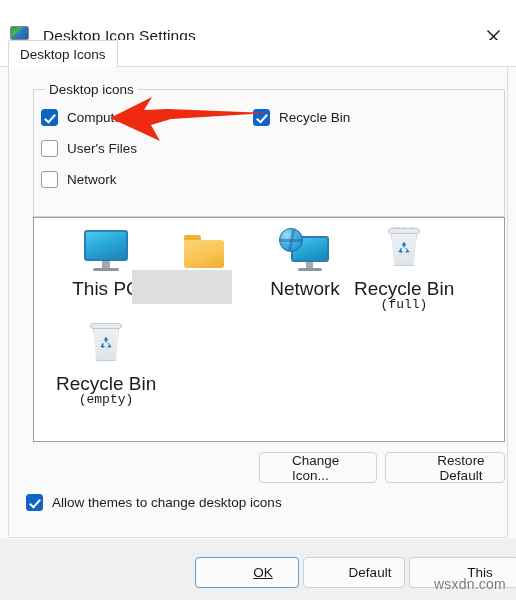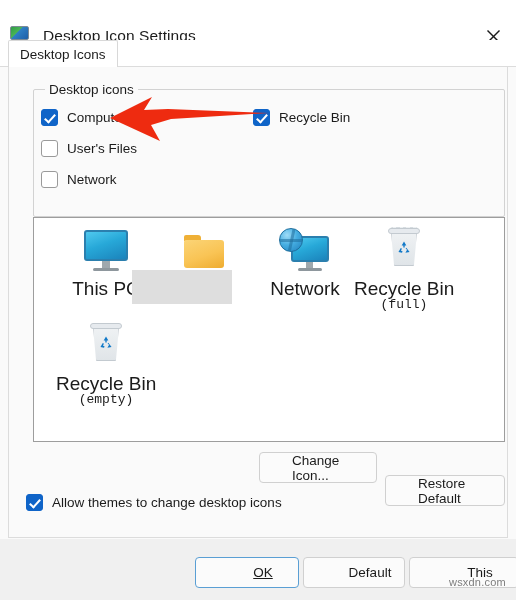--- a/index.html
+++ b/index.html
@@ -357,25 +357,24 @@
   
   .footer {
     position: absolute;
     left: 0; top: 539px;
     width: 516px; height: 61px;
     background: #f0f0f0;
   }
   .watermark {
     position: absolute;
     left: 434px; top: 576px;
-    font-size: 11px;
+    font-size: 14px;
     color: #7c7c7c;
     letter-spacing: .2px;
     text-shadow: 0 0 1px #ffffff, 0 0 2px #ffffff;
-    margin-left: 15px;
   }
 
   
   .arrow {
     position: absolute;
     left: 108px; top: 84px;
     width: 164px; height: 60px;
     z-index: 40;
     pointer-events: none;
   }
@@ -489,21 +488,21 @@
         <div class="ico-label">Recycle Bin</div>
         <div class="ico-label2">(empty)</div>
       </div>
 
       <div class="redact" style="left:98px; top:52px; width:100px; height:34px;"></div>
     </div>
 
     <div class="btn" style="left:250px; top:385px; width:118px; height:31px;">
       <span>Change Icon...</span>
     </div>
-    <div class="btn" style="left:376px; top:408px; width:120px; height:31px;">
+    <div class="btn" style="left:376px; top:385px; width:120px; height:31px;text-align:center;">
       <span>Restore Default</span>
     </div>
 
     <div class="cbrow" style="left:17px; top:427px;">
       <span class="cb on"></span>
       <span class="cb-label">Allow themes to change desktop icons</span>
     </div>
 
   </div>
 </div>

